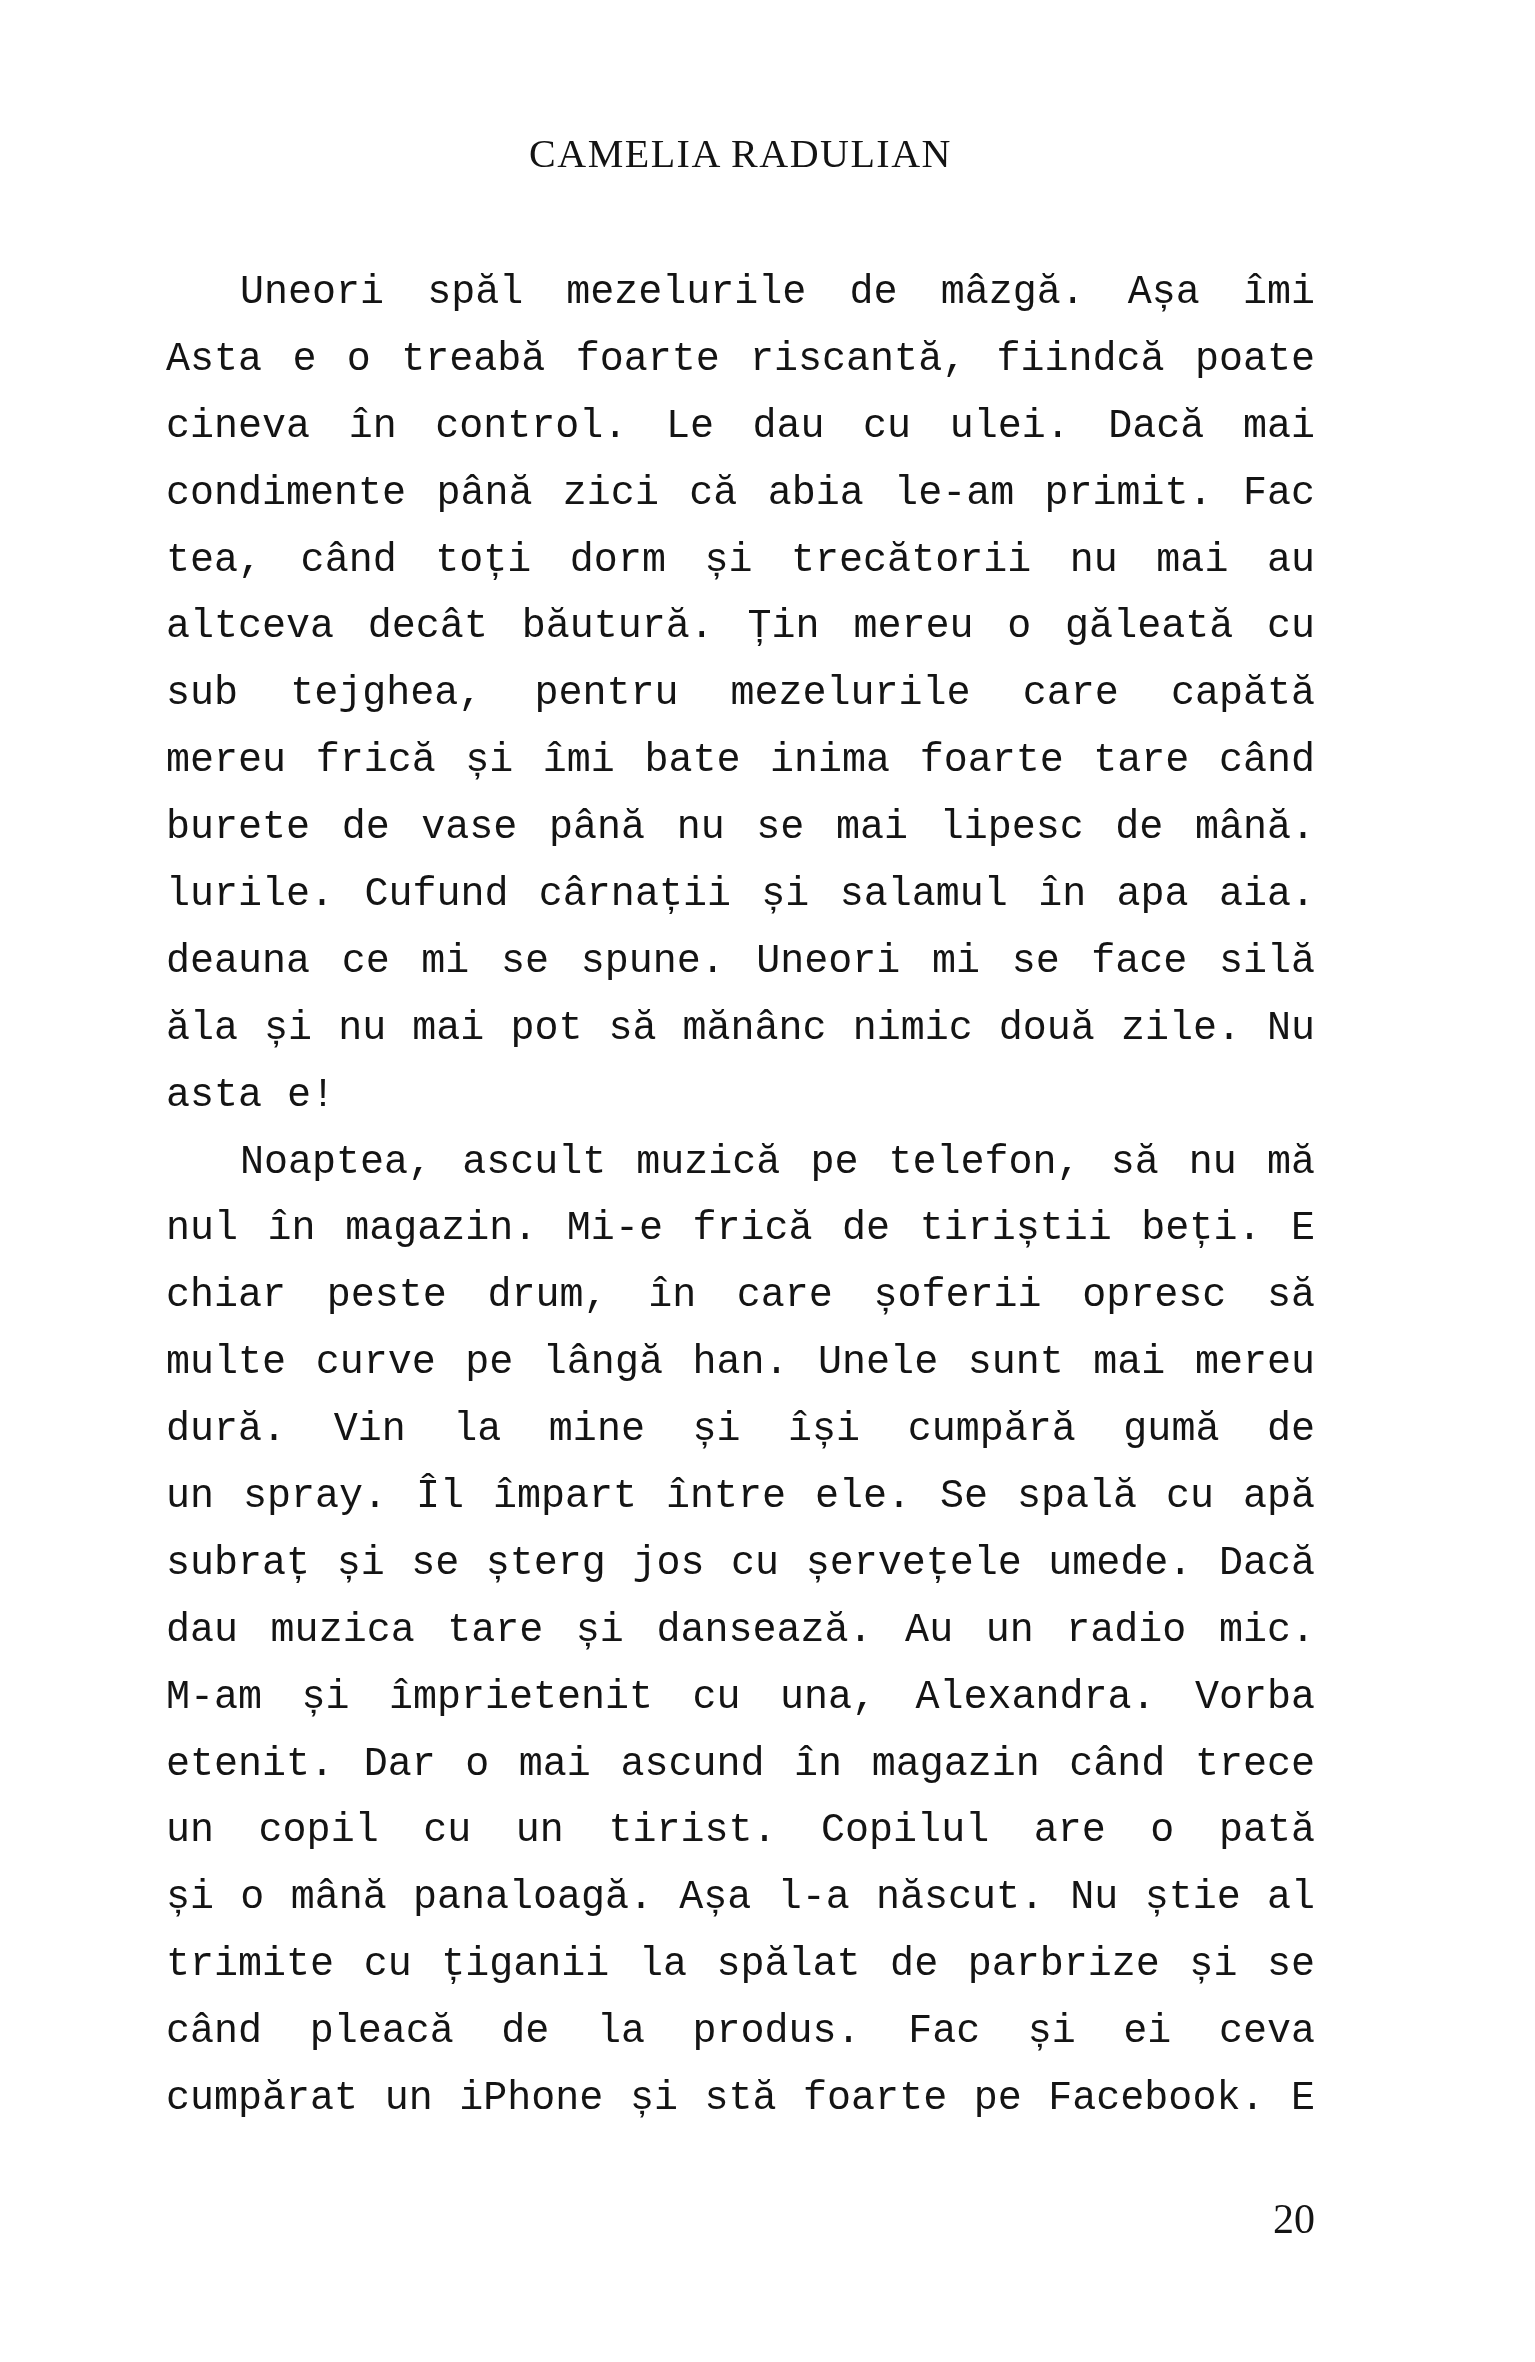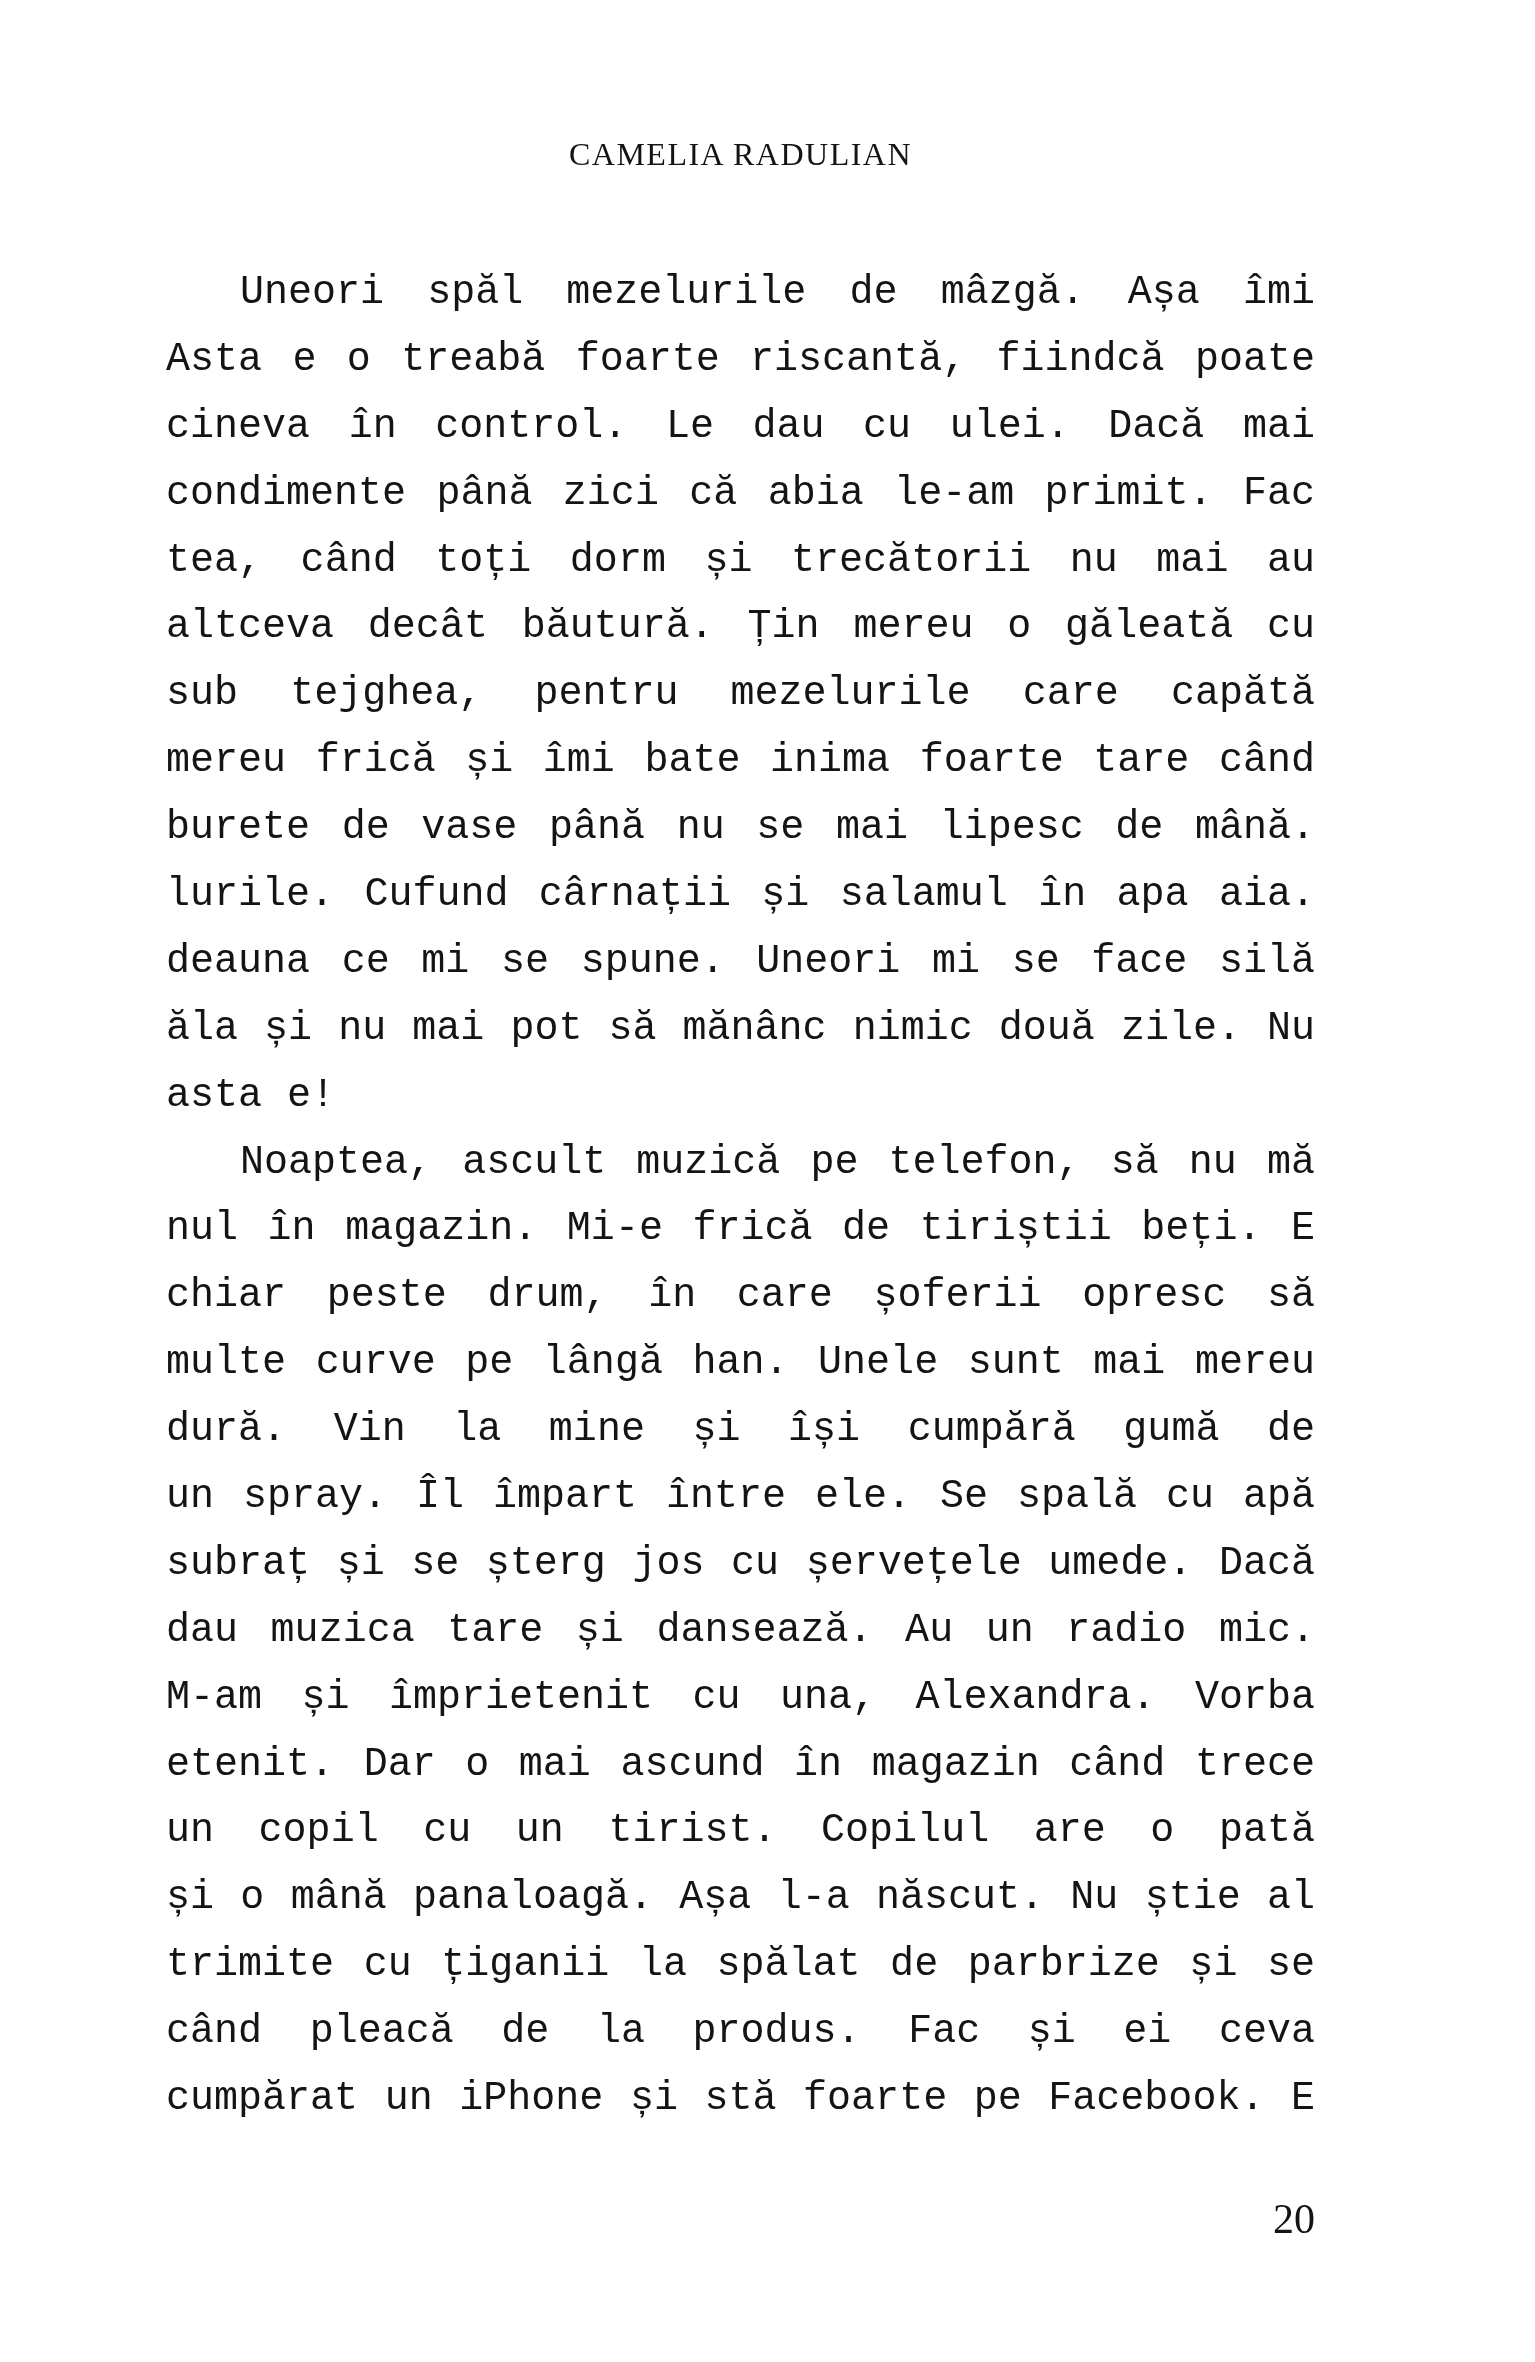--- a/index.html
+++ b/index.html
@@ -16,21 +16,21 @@
     font-family: "Liberation Serif", "DejaVu Serif", serif;
     color: #141414;
     overflow: hidden;
   }
   .running-header {
     position: absolute;
     top: 137px;
     left: 166px;
     width: 1149px;
     text-align: center;
-    font-size: 32px;
+    font-size: 40px;
     letter-spacing: 1.5px;
     line-height: 34px;
     white-space: nowrap;
   }
   .text-block {
     position: absolute;
     top: 260px;
     left: 166px;
     width: 1149px;
     font-size: 40px;

